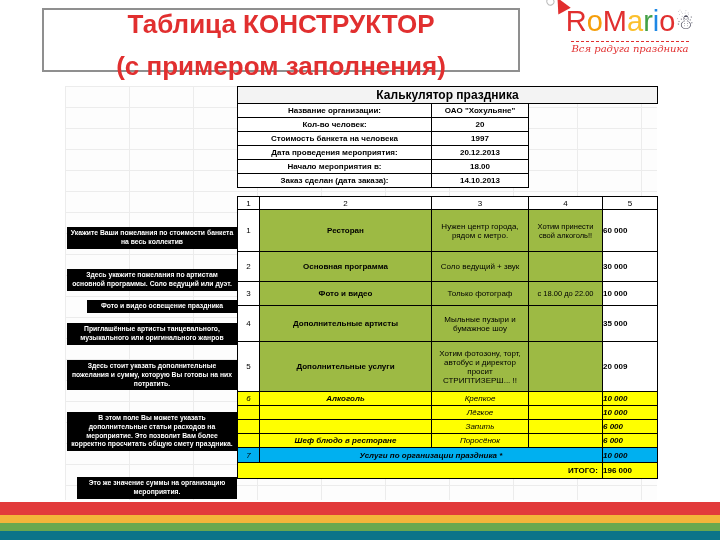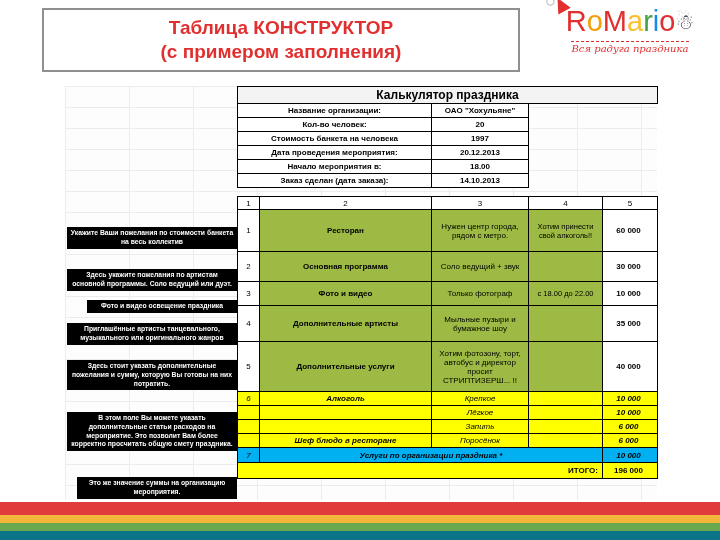--- a/index.html
+++ b/index.html
@@ -9,21 +9,21 @@
     font-family:"Liberation Sans", sans-serif; color:#000;
   }
   .slide { position:absolute; inset:0; background:#fff; }
 
   
   .title-box {
     position:absolute; left:42px; top:8px; width:478px; height:64px;
     border:2px solid #8f8f8f; background:#fff;
     display:flex; flex-direction:column; justify-content:center; align-items:center;
   }
-  .title-line { color:#e12f2f; font-weight:bold; font-size:19px; line-height:1.25; }
+  .title-line { color:#e12f2f; font-weight:bold; font-size:26px; line-height:1.25;margin-top:10px; }
 
   
   .logo { position:absolute; right:6px; top:6px; width:168px; text-align:center; }
   .logo-brand { position:relative; font-weight:normal; font-size:29px; line-height:1.1; letter-spacing:0px; white-space:nowrap; }
   .logo-brand span { text-shadow:0 0 1px #fff; }
   .santa-hat {
     position:absolute; top:-9px; left:8px; width:0; height:0;
     border-left:7px solid transparent; border-right:7px solid transparent;
     border-bottom:15px solid #e12f2f; transform:rotate(-28deg);
   }
@@ -50,21 +50,21 @@
 
   table.calc { position:absolute; left:172px; top:0; width:420px; border-collapse:collapse; table-layout:fixed; font-size:8px; }
   td { vertical-align:middle; overflow:hidden; }
   td.b { border:1px solid #000; background:#fff; }
   td.nb { border:none; background:transparent; }
   .c { text-align:center; }
   .pl { padding:1px 2px; text-align:center;margin-left:28px; }
   .bold { font-weight:bold; }
   .ital { font-style:italic; }
   .right { text-align:right; padding-right:4px;padding-left:32px; }
-  .sum { text-align:center; padding-right:3px; font-weight:bold; }
+  .sum { text-align:left; padding-right:3px; font-weight:bold; }
   .green { background:#9dba44 !important; }
   .yellow { background:#ffff00 !important; }
   .blue { background:#00b0f0 !important; }
   .calc-title { font-size:12px; background:#f3f3f3 !important; }
 
   tr.r-title td { height:17px; }
   tr.r-info td { height:14px; }
   tr.r-gap td { height:9px; border:none; background:transparent; }
   tr.r-nums td { height:13px; }
   tr.r-head td { height:15px; font-weight:bold; text-align:center; }
@@ -211,21 +211,21 @@
         <td class="b green bold pl">Дополнительные артисты</td>
         <td class="b green pl">Мыльные пузыри и бумажное шоу</td>
         <td class="b green pl note"></td>
         <td class="b sum">35 000</td>
       </tr>
       <tr class="row5">
         <td class="b c">5</td>
         <td class="b green bold pl">Дополнительные услуги</td>
         <td class="b green pl">Хотим фотозону, торт, автобус и директор просит СТРИПТИЗЕРШ... !!</td>
         <td class="b green pl note"></td>
-        <td class="b sum">40 000</td>
+        <td class="b sum">20 009</td>
       </tr>
 
       <tr class="r-ext">
         <td class="b yellow c ital">6</td>
         <td class="b yellow ital bold pl">Алкоголь</td>
         <td class="b yellow ital pl">Крепкое</td>
         <td class="b yellow"></td>
         <td class="b yellow sum ital">10 000</td>
       </tr>
       <tr class="r-ext">

